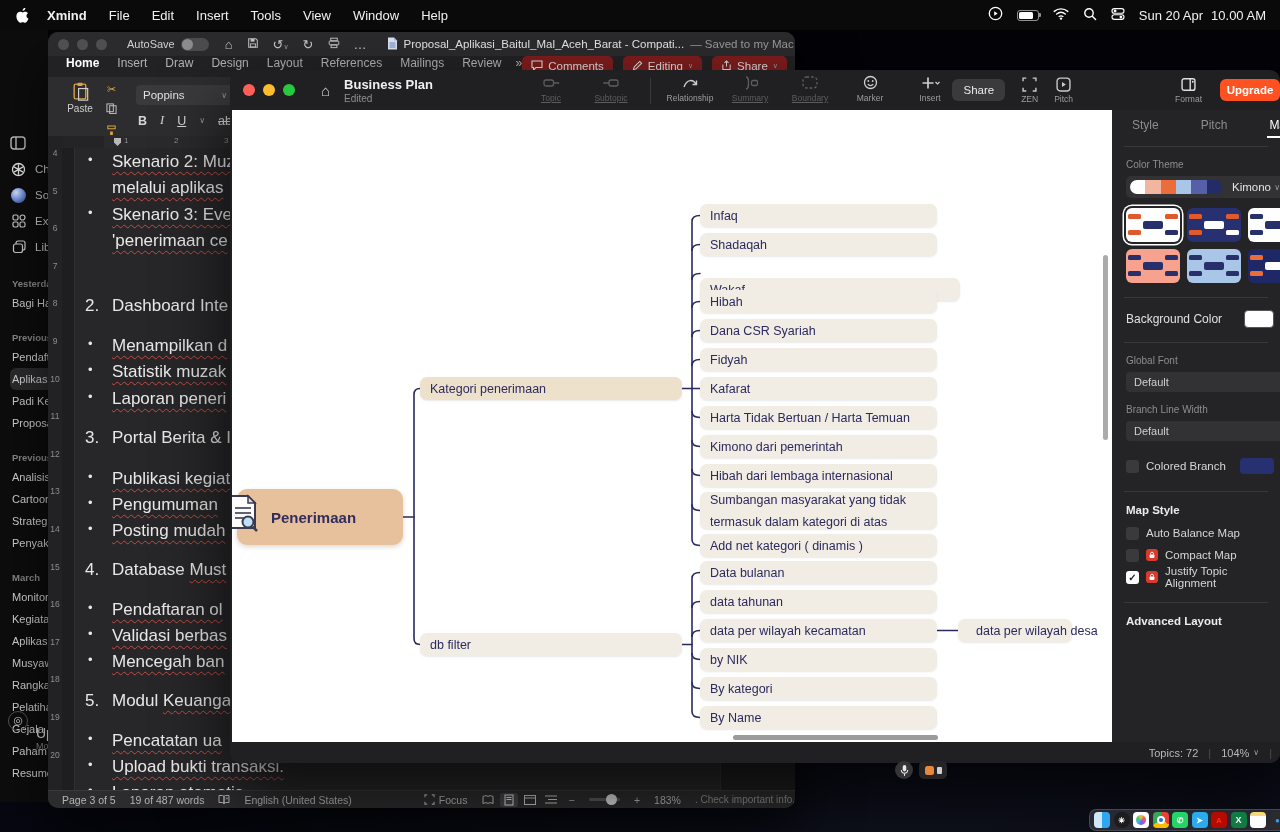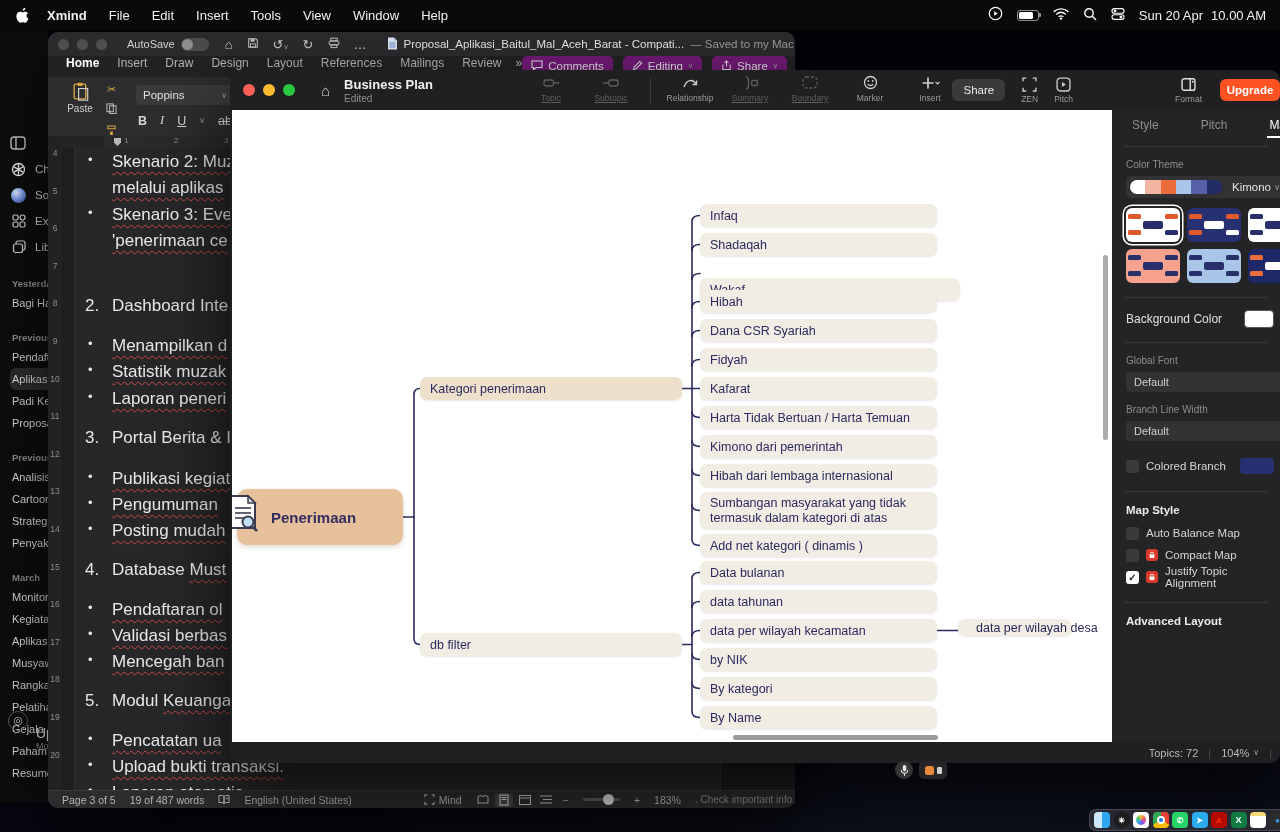--- a/index.html
+++ b/index.html
@@ -49,21 +49,21 @@
   .w-ticons span { font-size:13px; line-height:1; }
   .w-doc-title { margin-left:20px; display:flex; align-items:center; gap:6px; font-size:11.5px; color:#e3e3e3; white-space:nowrap; }
   .w-doc-title .saved { color:#9a9a9c; }
 
   .w-tabs { position:absolute; left:0; top:24px; right:0; height:20px; display:flex; font-size:12px; color:#b3b3b5; }
   .w-tabs .tab { margin-left:18px; position:relative; }
   .w-tabs .tab.on { color:#fff; font-weight:bold; }
   .w-tabs .tab.on:after { content:""; position:absolute; left:-4px; right:-4px; bottom:-5px; height:2.5px; background:#f2f2f2; border-radius:2px; }
   .w-tabs .ovf { margin-left:14px; color:#b3b3b5; }
   .w-actions { margin-left:auto; margin-right:14px; display:flex; gap:10px; }
-  .w-actions .pill { height:20px; padding:0 9px; background:#701a75; border-radius:5px; display:flex; align-items:center; gap:5px; font-size:11.5px; color:#dedede; }
+  .w-actions .pill { height:20px; padding:0 9px; background:#7f1d1d; border-radius:5px; display:flex; align-items:center; gap:5px; font-size:11.5px; color:#dedede; }
 
   .w-ribbon { position:absolute; left:0; top:44px; right:0; height:60px; background:#2d2d2f; border-top:1px solid #232325; }
   .paste { position:absolute; left:14px; top:5px; width:36px; height:50px; display:flex; flex-direction:column; align-items:center; gap:2px; color:#cfcfcf; font-size:10px; }
   .cutcol { position:absolute; left:58px; top:6px; display:flex; flex-direction:column; gap:4px; align-items:center; }
   .fontbox { position:absolute; left:88px; top:8px; width:98px; height:20px; background:#3a3a3d; border-radius:4px; display:flex; align-items:center; font-size:11.5px; color:#e0e0e0; padding:0 7px; }
   .fontbox .chev { margin-left:auto; font-size:8px; color:#9a9a9a; }
   .sizebox { position:absolute; left:192px; top:8px; width:26px; height:20px; background:#3a3a3d; border-radius:4px; display:flex; align-items:center; justify-content:center; font-size:11.5px; color:#e0e0e0; }
   .biu { position:absolute; left:90px; top:36px; display:flex; gap:13px; font-size:12.5px; color:#d5d5d5; align-items:center; }
   .biu .b { font-weight:bold; } .biu .i { font-style:italic; font-family:"Liberation Serif",serif; }
   .biu .u { text-decoration:underline; } .biu .s { text-decoration:line-through; }
@@ -112,21 +112,21 @@
   .xdiv { width:1px; height:26px; background:#3a3a3c; margin-top:4px; }
   .x-right { position:absolute; right:0; top:0; height:40px; display:flex; align-items:center; gap:16px; padding-right:0; }
   .share-btn { height:22px; padding:0 11px; background:#3a3a3d; border-radius:6px; color:#ececec; font-size:11.5px; display:flex; align-items:center; }
   .xtool2 { display:flex; flex-direction:column; align-items:center; gap:2px; color:#c9c9cb; }
   .xtool2 .lb { font-size:8.5px; color:#9c9c9e; }
   .upg { height:22px; width:60px; background:#ff5222; border-radius:6px; color:#fff; font-size:11.5px; font-weight:bold; display:flex; align-items:center; justify-content:center; margin-left:2px; }
 
   .x-canvas { position:absolute; left:2px; top:40px; width:880px; height:632px; background:#ffffff; overflow:hidden; }
   .node { position:absolute; border-radius:7px; color:#2b2a5e; font-size:12.5px; display:flex; align-items:center;
           padding-left:10px; background:#f1ece4; box-shadow:0 1px 2px rgba(40,40,80,.10); white-space:nowrap; }
-  .node.wrap { white-space:normal; line-height:15px; padding-top:0; padding-right:6px; }
+  .node.wrap { white-space:normal; line-height:22px; padding-top:0; padding-right:6px; }
   .node.root { background:#e6c19b; font-weight:bold; font-size:15px; color:#332c5f; border-radius:10px; padding-left:34px; box-shadow:0 2px 5px rgba(60,40,10,.18); }
   .node.kat { background:#eee1cc; }
   .rico { position:absolute; z-index:2; }
   .vsb { position:absolute; width:5px; border-radius:3px; background:#ababab; }
   .hsb { position:absolute; height:5px; border-radius:3px; background:#9b9b9b; }
 
   .x-panel { position:absolute; left:882px; top:40px; width:168px; height:632px; background:#242427; overflow:hidden;
              color:#d6d6d8; }
   .p-tabs { display:flex; padding:8px 0 0 20px; gap:42px; font-size:12px; color:#8d8d8f; }
   .p-tabs .pt.on { color:#fff; position:relative; }
@@ -553,21 +553,21 @@
               <path d="M11 1.5H7.5A1.5 1.5 0 0 0 6 3v7a1.5 1.5 0 0 1 1.5-1.5H11z"></path>
             </g>
             <path d="M8 3.4l2 2M10 3.4l-2 2" stroke="#b5b5b7" stroke-width="0.9"></path>
           </svg>
         </span>
       <span class="it">English (United States)</span>
       <span class="it" style="margin-left:72px">
         <svg width="11" height="11" viewBox="0 0 12 12" fill="none" stroke="#b5b5b7" stroke-width="1.2">
             <path d="M1 3.5V1h2.5M8.5 1H11v2.5M11 8.5V11H8.5M3.5 11H1V8.5"></path>
           </svg>
-        <span>Mind</span>
+        <span>Focus</span>
       </span>
       <span class="it" style="margin-left:12px; gap:3px">
         <span class="viewbtn">
             <svg width="12" height="10" viewBox="0 0 12 10">
               <path d="M1 1.5C3 .5 5 .5 6 1.5 7 .5 9 .5 11 1.5v7C9 7.5 7 7.5 6 8.5 5 7.5 3 7.5 1 8.5z" fill="none" stroke="#c5c5c7"></path>
             </svg>
           </span>
         <span class="viewbtn on">
             <svg width="10" height="12" viewBox="0 0 10 12">
               <rect x="1" y="1" width="8" height="10" fill="none" stroke="#e0e0e2"></rect>
@@ -748,21 +748,21 @@
           <div class="node " style="left: 468px; top: 325px; width: 237px; height: 23px;">Kimono dari pemerintah</div>
           <div class="node " style="left: 468px; top: 354px; width: 237px; height: 23px;">Hibah dari lembaga internasional</div>
           <div class="node wrap" style="left: 468px; top: 382px; width: 237px; height: 37px;">Sumbangan masyarakat yang tidak termasuk dalam kategori di atas</div>
           <div class="node " style="left: 468px; top: 424px; width: 237px; height: 23px;">Add net kategori ( dinamis )</div>
           <div class="node " style="left: 468px; top: 451px; width: 237px; height: 23px;">Data bulanan</div>
           <div class="node " style="left: 468px; top: 480px; width: 237px; height: 23px;">data tahunan</div>
           <div class="node " style="left: 468px; top: 509px; width: 237px; height: 23px;">data per wilayah kecamatan</div>
           <div class="node " style="left: 468px; top: 538px; width: 237px; height: 23px;">by NIK</div>
           <div class="node " style="left: 468px; top: 567px; width: 237px; height: 23px;">By kategori</div>
           <div class="node " style="left: 468px; top: 596px; width: 237px; height: 23px;">By Name</div>
-          <div class="node " style="left: 726px; top: 509px; width: 114px; height: 17px; padding-left: 18px;">data per wilayah desa</div>
+          <div class="node " style="left: 726px; top: 509px; width: 114px; height: 23px; padding-left: 18px;">data per wilayah desa</div>
         </div>
       <span class="rico" style="left:-6px;top:384px">
         <svg width="34" height="38" viewBox="0 0 34 38">
             <path d="M5 2h17l7 7v25H5z" fill="#fdfdfd" stroke="#3a3a50" stroke-width="2"></path>
             <path d="M22 2l7 7h-7z" fill="#d8dde8" stroke="#3a3a50" stroke-width="1.5"></path>
             <g stroke="#3a3a50" stroke-width="1.6">
               <line x1="9" y1="14" x2="25" y2="14"></line>
               <line x1="9" y1="19" x2="25" y2="19"></line>
               <line x1="9" y1="24" x2="18" y2="24"></line>
             </g>

